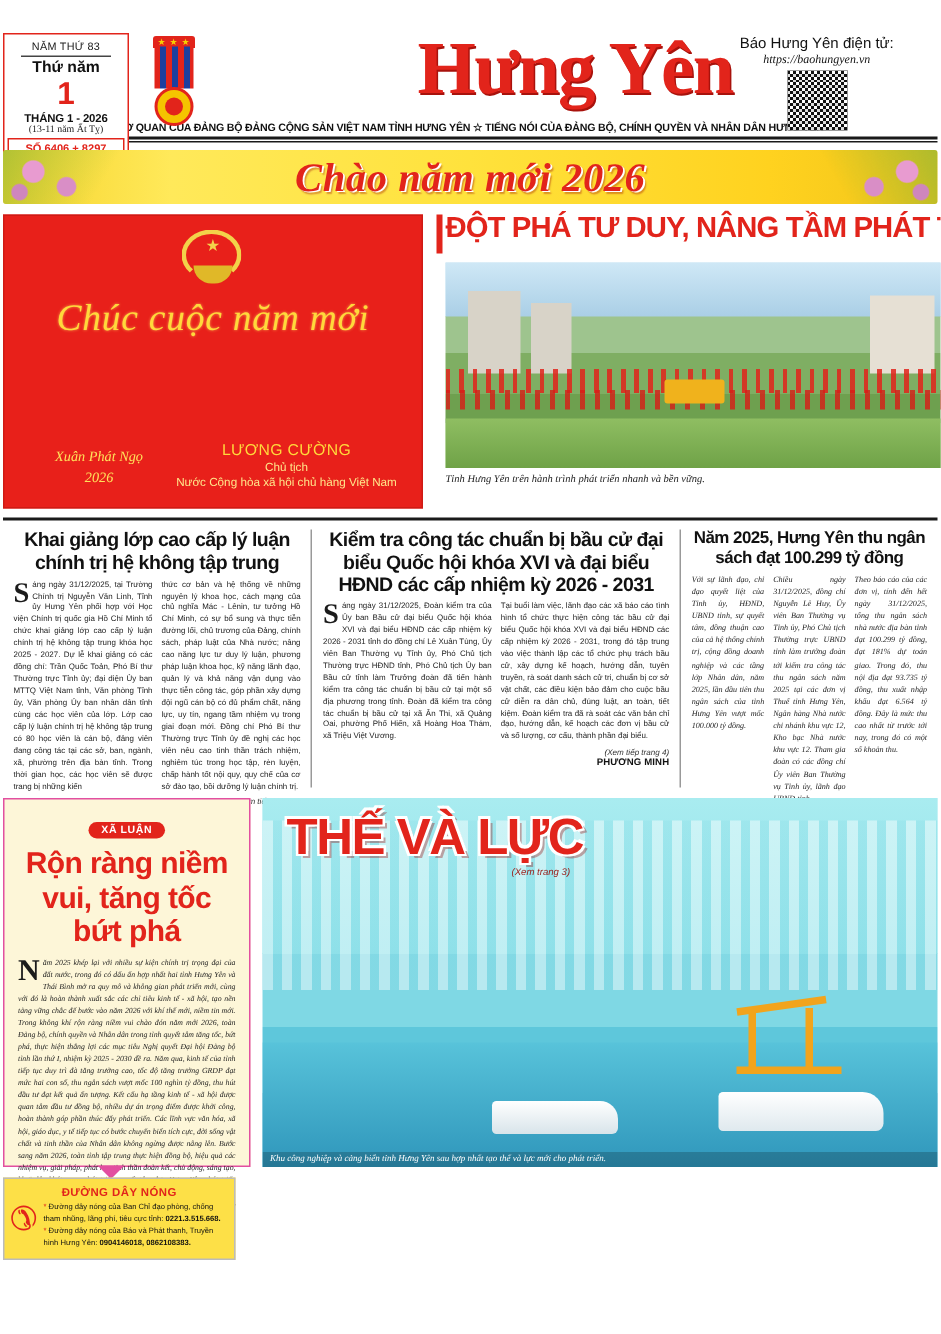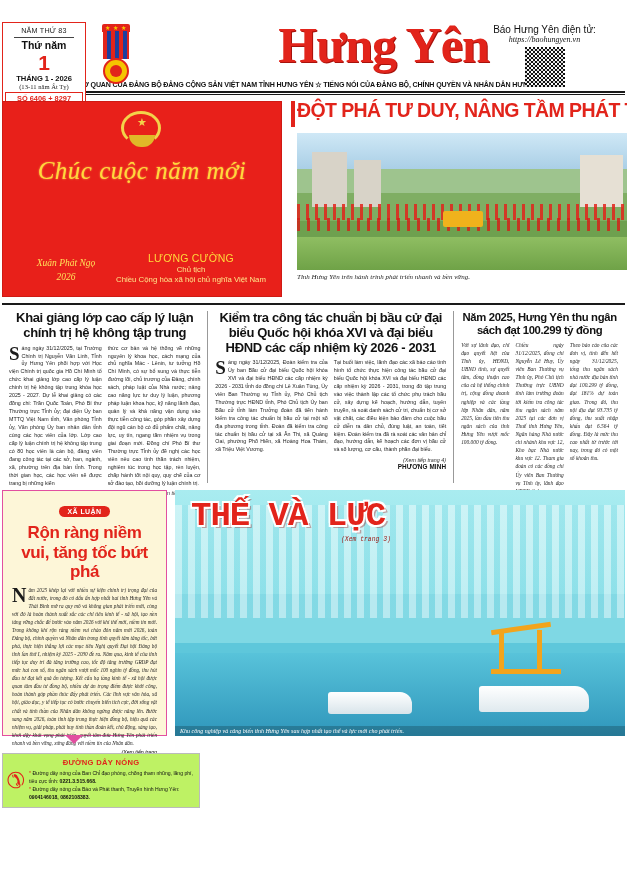--- a/index.html
+++ b/index.html
@@ -161,21 +161,21 @@
   .bottom { display: flex; gap: 8px; margin-top: 7px; height: 246px; }
   .edit-box {
     width: 165px; flex: none; background: #fdf6d8; border: 1.3px solid #e24fa0;
     position: relative; padding: 9px 9px 6px;
   }
   .edit-box::after { content:""; position: absolute; left: 38%; bottom: -9px;
     border-left: 9px solid transparent; border-right: 9px solid transparent;
     border-top: 9px solid #e24fa0; }
   .xl-badge { background: #e2241b; color: #fff; font-size: 7px; font-weight: bold;
     border-radius: 9px; padding: 2px 9px; display: inline-block; letter-spacing: .4px; }
-  .edit-head { text-align: center; font-size: 17px; font-weight: bold; color: #e2241b;
+  .edit-head { text-align: center; font-size: 20px; font-weight: bold; color: #e2241b;
     line-height: 1.12; margin-top: 5px; letter-spacing: -.4px; }
   .edit-body { font-family: "Liberation Serif", serif; font-style: italic; font-size: 5.2px;
     line-height: 1.55; text-align: justify; color: #1b1b1b; margin-top: 5px; }
   .edit-body::first-letter { float: left; font-size: 20px; line-height: .85; font-weight: bold;
     padding: 1px 2px 0 0; font-style: normal; }
   .edit-see { font-size: 5.2px; font-style: italic; text-align: right; margin-top: 2px; }
   .edit-byline { font-size: 6.4px; font-weight: bold; text-align: right; }
 
   .photo-feature { flex: 1; position: relative; overflow: hidden;
     background: linear-gradient(180deg,#9fe9ef 0 42%, #7fd8e4 42% 62%, #5ec7db 62% 80%, #3aa9c9 80% 100%); }
@@ -184,34 +184,34 @@
     background: repeating-linear-gradient(90deg,
       rgba(255,255,255,.55) 0 7px, rgba(140,220,230,.35) 7px 13px); opacity:.8; }
   .pf-water { position:absolute; left:0; right:0; bottom:0; height: 34%;
     background: linear-gradient(180deg,#58c3da,#2f96bb); }
   .pf-crane { position: absolute; right: 12%; top: 55%; width: 80px; height: 48px; }
   .pf-crane i { position:absolute; background:#f2a41c; }
   .pf-ship { position:absolute; bottom: 10%; right: 8%; width: 110px; height: 26px;
     background: linear-gradient(180deg,#ffffff,#dfe9ee); border-radius: 3px 14px 5px 3px; }
   .pf-ship2 { position:absolute; bottom: 9%; left: 34%; width: 84px; height: 22px;
     background: linear-gradient(180deg,#ffffff,#d8e4ea); border-radius: 3px 12px 4px 3px; }
-  .pf-head { position: absolute; left: 16px; top: 10px; z-index: 3; font-family: Liberation Mono, monospace; }
+  .pf-head { position: absolute; left: 16px; top: 10px; z-index: 3; }
   .pf-line {
     font-weight: bold; font-size: 34px; color: #e2241b; line-height: .96;
     letter-spacing: -1px;
     text-shadow: -1.6px -1.6px 0 #fff, 1.6px -1.6px 0 #fff, -1.6px 1.6px 0 #fff,
                  1.6px 1.6px 0 #fff, 3px 3px 0 rgba(150,10,10,.35);
   }
   .pf-see { font-size: 6.4px; font-style: italic; color: #9b1b16; margin-top: 3px; margin-left: 150px; }
   .pf-caption { position: absolute; left: 0; right: 0; bottom: 0; z-index: 3;
     font-family: "Liberation Serif", serif; font-style: italic; font-size: 6px;
     color: #fff; padding: 2px 5px; background: rgba(0,0,0,.2); }
 
   
-  .hotline { width: 198px; margin-top: 17px; border: 1px solid #bbb; background: #bef264;
+  .hotline { width: 155px; margin-top: 7px; border: 1px solid #bbb; background: #fde047;
     padding: 4px 6px 5px; position: relative; }
   .hl-title { text-align: center; font-size: 7.6px; font-weight: bold; color: #e2241b;
     letter-spacing: .3px; }
   .hl-row { display: flex; gap: 4px; margin-top: 3px; }
   .hl-phone { color: #e2241b; font-size: 22px; line-height: 1; flex: none; width: 16px;
     transform: scaleX(-1); }
   .hl-items { flex: 1; font-size: 5.1px; line-height: 1.45; color: #111; }
   .hl-items b { font-weight: bold; }
   .hl-items div { margin-bottom: 1px; }
   .hl-star { color: #e2241b; }
@@ -255,39 +255,42 @@
       <div class="qr"></div>
     </div>
   </div>
 
   <div class="tagline-wrap">
     <div class="tagline">CƠ QUAN CỦA ĐẢNG BỘ ĐẢNG CỘNG SẢN VIỆT NAM TỈNH HƯNG YÊN ☆ TIẾNG NÓI CỦA ĐẢNG BỘ, CHÍNH QUYỀN VÀ NHÂN DÂN HƯNG YÊN</div>
     <div class="tagline-rule"></div>
     <div class="tagline-rule2"></div>
   </div>
 
+  <div class="nybanner">
+    <div class="nytext">Chào năm mới 2026</div>
+  </div>
 
   <div class="hero">
 
     <div class="greeting-card">
       <div class="gc-emblem">
         <div class="ring"></div>
           <div class="star">★</div>
           <div class="gear"></div>
       </div>
       <div class="gc-title">Chúc cuộc năm mới</div>
       <div class="gc-foot">
         <div class="gc-left">
           <div>Xuân Phát Ngọ</div>
           <div>2026</div>
         </div>
         <div class="gc-right">
           <div class="gc-name">LƯƠNG CƯỜNG</div>
           <div class="gc-role">Chủ tịch</div>
-          <div class="gc-country">Chiều Cộng hòa xã hội chủ nghĩa Việt Nam</div>
+          <div class="gc-country">Nước Cộng hòa xã hội chủ hàng Việt Nam</div>
         </div>
       </div>
     </div>
 
     <div class="hero-right">
       <div class="hero-bar"></div>
       <div class="hero-head">ĐỘT PHÁ TƯ DUY, NÂNG TẦM PHÁT TRIỂN</div>
       <div class="hero-see">(Xem trang 2)</div>
       <div class="hero-photo">
         <div class="hp-sky"></div>

